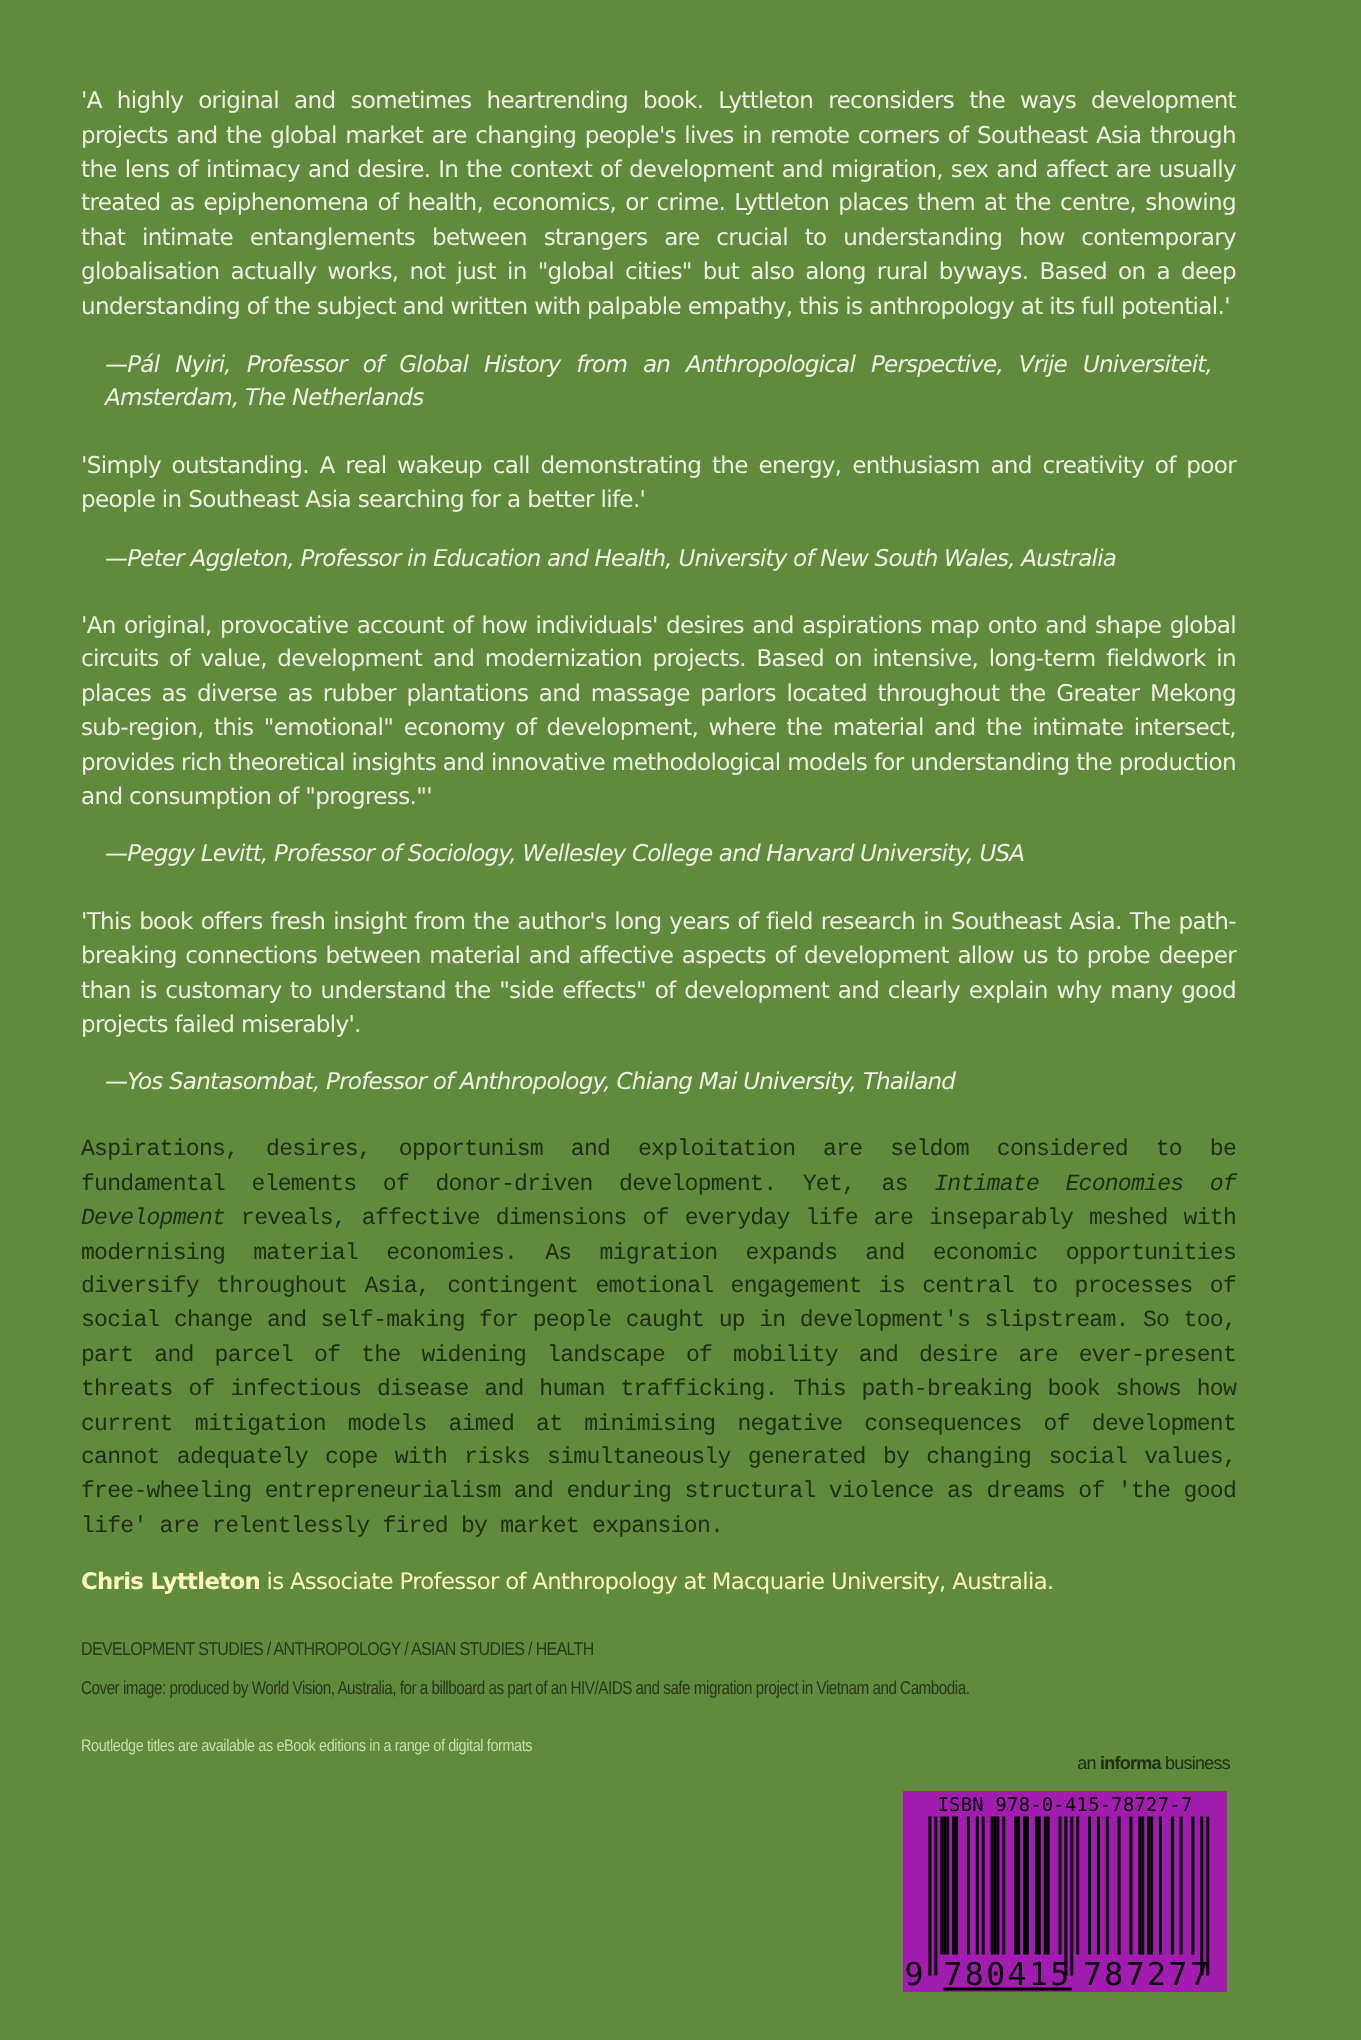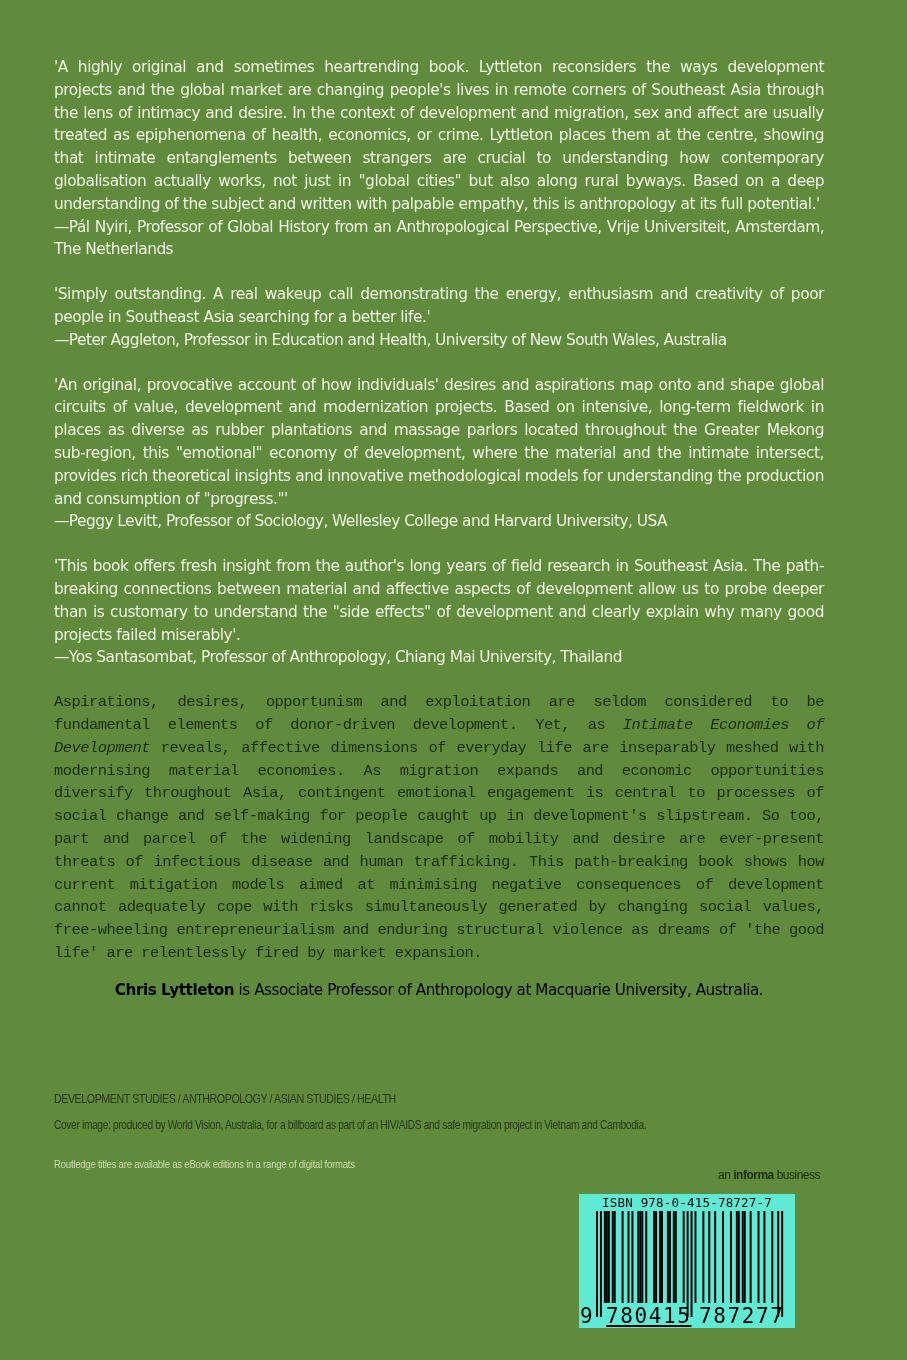--- a/index.html
+++ b/index.html
@@ -12,30 +12,30 @@
   .cover { position: absolute; left: 0; top: 0; width: 907px; height: 969px; }
   .content { position: absolute; left: 54px; top: 56px; width: 770px; }
   .quote { margin: 0 0 22px 0; }
   .quote-text {
     color: #eef2e2; font-size: 15.4px; line-height: 22.8px;
     text-align: justify; letter-spacing: -0.45px; word-spacing: 0px;
     margin: 0;
   }
   .quote-attr {
     color: #eef2e2; font-size: 15.4px; line-height: 22.8px;
-    text-align: justify; letter-spacing: -0.55px; margin: 0;
+    font-style: italic; text-align: justify; letter-spacing: -0.55px; margin: 16px;
   }
   .desc {
     color: #1d2e11; font-size: 15.4px; line-height: 22.8px;
     text-align: justify; letter-spacing: -0.5px; margin: 12px 0 0 0; font-family: Liberation Mono, monospace;
   }
   .desc em { font-style: italic; }
   .bio {
-    color: #000000; font-size: 15.2px; line-height: 22px;
-    letter-spacing: -0.45px; margin: 14px 0 0 0; text-align: center;
+    color: #fef9c3; font-size: 15.2px; line-height: 22px;
+    letter-spacing: -0.45px; margin: 14px 0 0 0;
   }
   .bio b { font-weight: bold; }
   .subjects {
     position: absolute; left: 54px; top: 1092px;
     color: #27391a; font-family: "Liberation Sans", sans-serif; font-size: 12.4px;
     letter-spacing: -0.5px; transform: scaleX(0.86); transform-origin: left;
   }
   .cover-credit {
     position: absolute; left: 54px; top: 1118px;
     color: #27391a; font-family: "Liberation Sans", sans-serif; font-size: 12.4px;
@@ -46,22 +46,22 @@
     color: #cbdcae; font-family: "Liberation Sans", sans-serif; font-size: 11.2px;
     letter-spacing: -0.3px; transform: scaleX(0.86); transform-origin: left; white-space: nowrap;
   }
   .informa {
     position: absolute; right: 87px; top: 1168px;
     color: #1d2e11; font-family: "Liberation Sans", sans-serif; font-size: 12px;
     letter-spacing: -0.5px; white-space: nowrap;
   }
   .informa b { font-weight: bold; }
   .barcode-box {
-    position: absolute; left: 579px; top: 1194px; width: 216px; height: 134px;
-    background: #5eead4;
+    position: absolute; left: 602px; top: 1194px; width: 216px; height: 134px;
+    background: #a21caf;
   }
   .isbn-text {
     position: absolute; left: 0; top: 1px; width: 216px; text-align: center;
     font-family: "DejaVu Sans Mono", monospace; font-size: 12.5px; color: #000;
     letter-spacing: 0.2px;
   }
   .barcode-svg { position: absolute; left: 0; top: 0; }
   .ean-digits {
     position: absolute; left: 0; bottom: 0; width: 216px;
     font-family: "DejaVu Sans Mono", monospace; font-size: 21px; color: #000; line-height: 24px;

